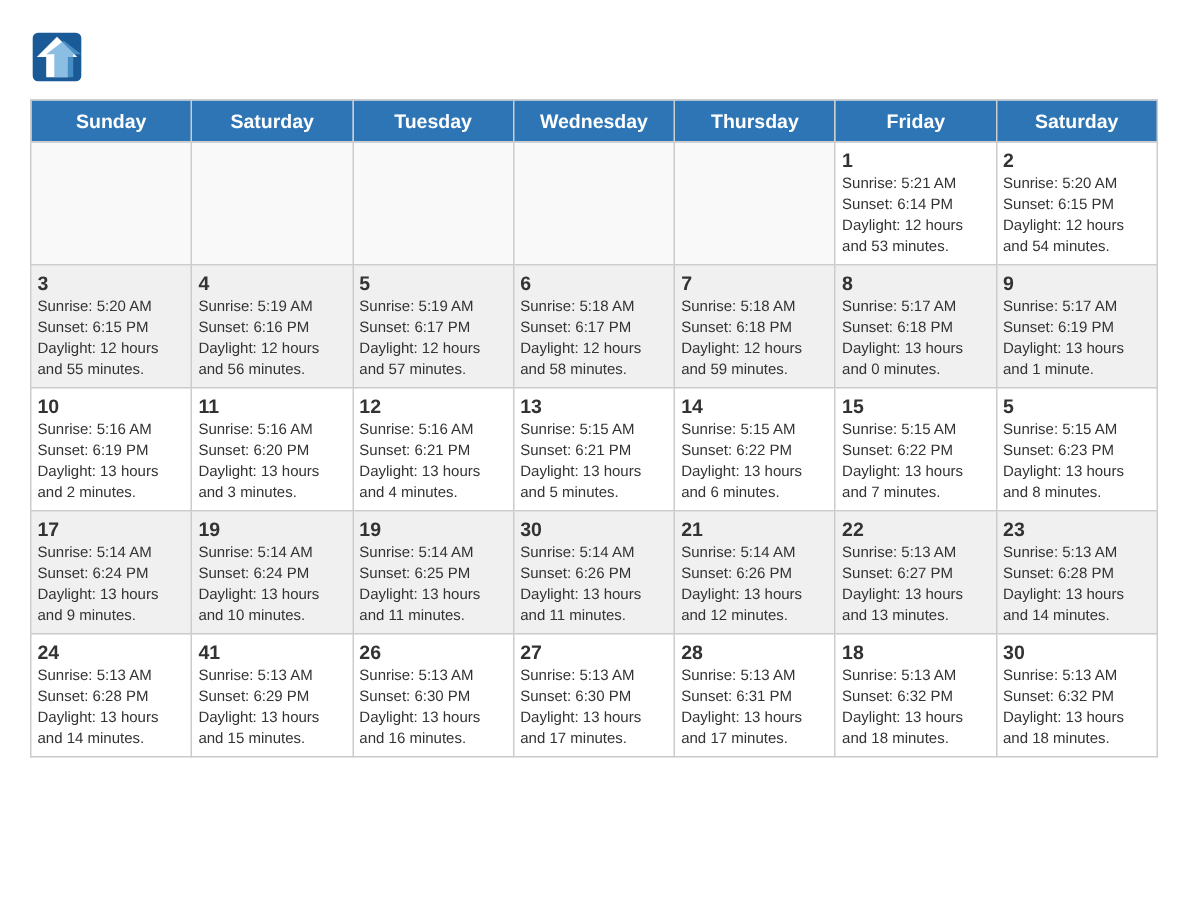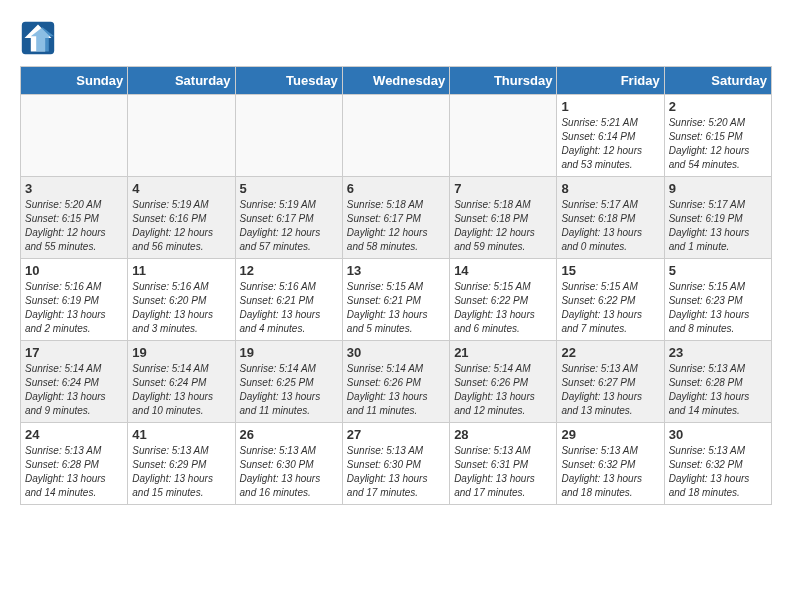--- a/index.html
+++ b/index.html
@@ -46,21 +46,21 @@
     table {
       width: 100%;
       border-collapse: collapse;
     }
     th {
       background: #2e75b6;
       color: white;
       padding: 6px 4px;
       font-size: 13px;
       font-weight: bold;
-      text-align: right;
+      text-align: center;
       border: 1px solid #ccc;
     }
     td {
       border: 1px solid #ccc;
       vertical-align: top;
       padding: 4px 4px;
       font-size: 10.5px;
       color: #333;
       width: calc(100% / 7);
       height: 80px;
@@ -72,21 +72,20 @@
     .day-num {
       font-weight: bold;
       font-size: 13px;
       display: block;
       margin-bottom: 2px;
     }
     .day-info {
       font-size: 10px;
       color: #333;
       line-height: 1.4;
-      font-style: italic;
     }
     tr:nth-child(odd) td:not(.empty) {
       background: #fff;
     }
     .row-even td:not(.empty) {
       background: #f0f0f0;
     }
     .row-odd td:not(.empty) {
       background: #ffffff;
     }
@@ -301,21 +300,21 @@
 Sunset: 6:30 PM
 Daylight: 13 hours and 17 minutes.</div>
         </td>
         <td>
           <span class="day-num">28</span>
           <div class="day-info" style="white-space: pre-line;">Sunrise: 5:13 AM
 Sunset: 6:31 PM
 Daylight: 13 hours and 17 minutes.</div>
         </td>
         <td>
-          <span class="day-num">29</span>
+          <span class="day-num">18</span>
           <div class="day-info" style="white-space: pre-line;">Sunrise: 5:13 AM
 Sunset: 6:32 PM
 Daylight: 13 hours and 18 minutes.</div>
         </td>
         <td>
           <span class="day-num">30</span>
           <div class="day-info" style="white-space: pre-line;">Sunrise: 5:13 AM
 Sunset: 6:32 PM
 Daylight: 13 hours and 18 minutes.</div>
         </td>

